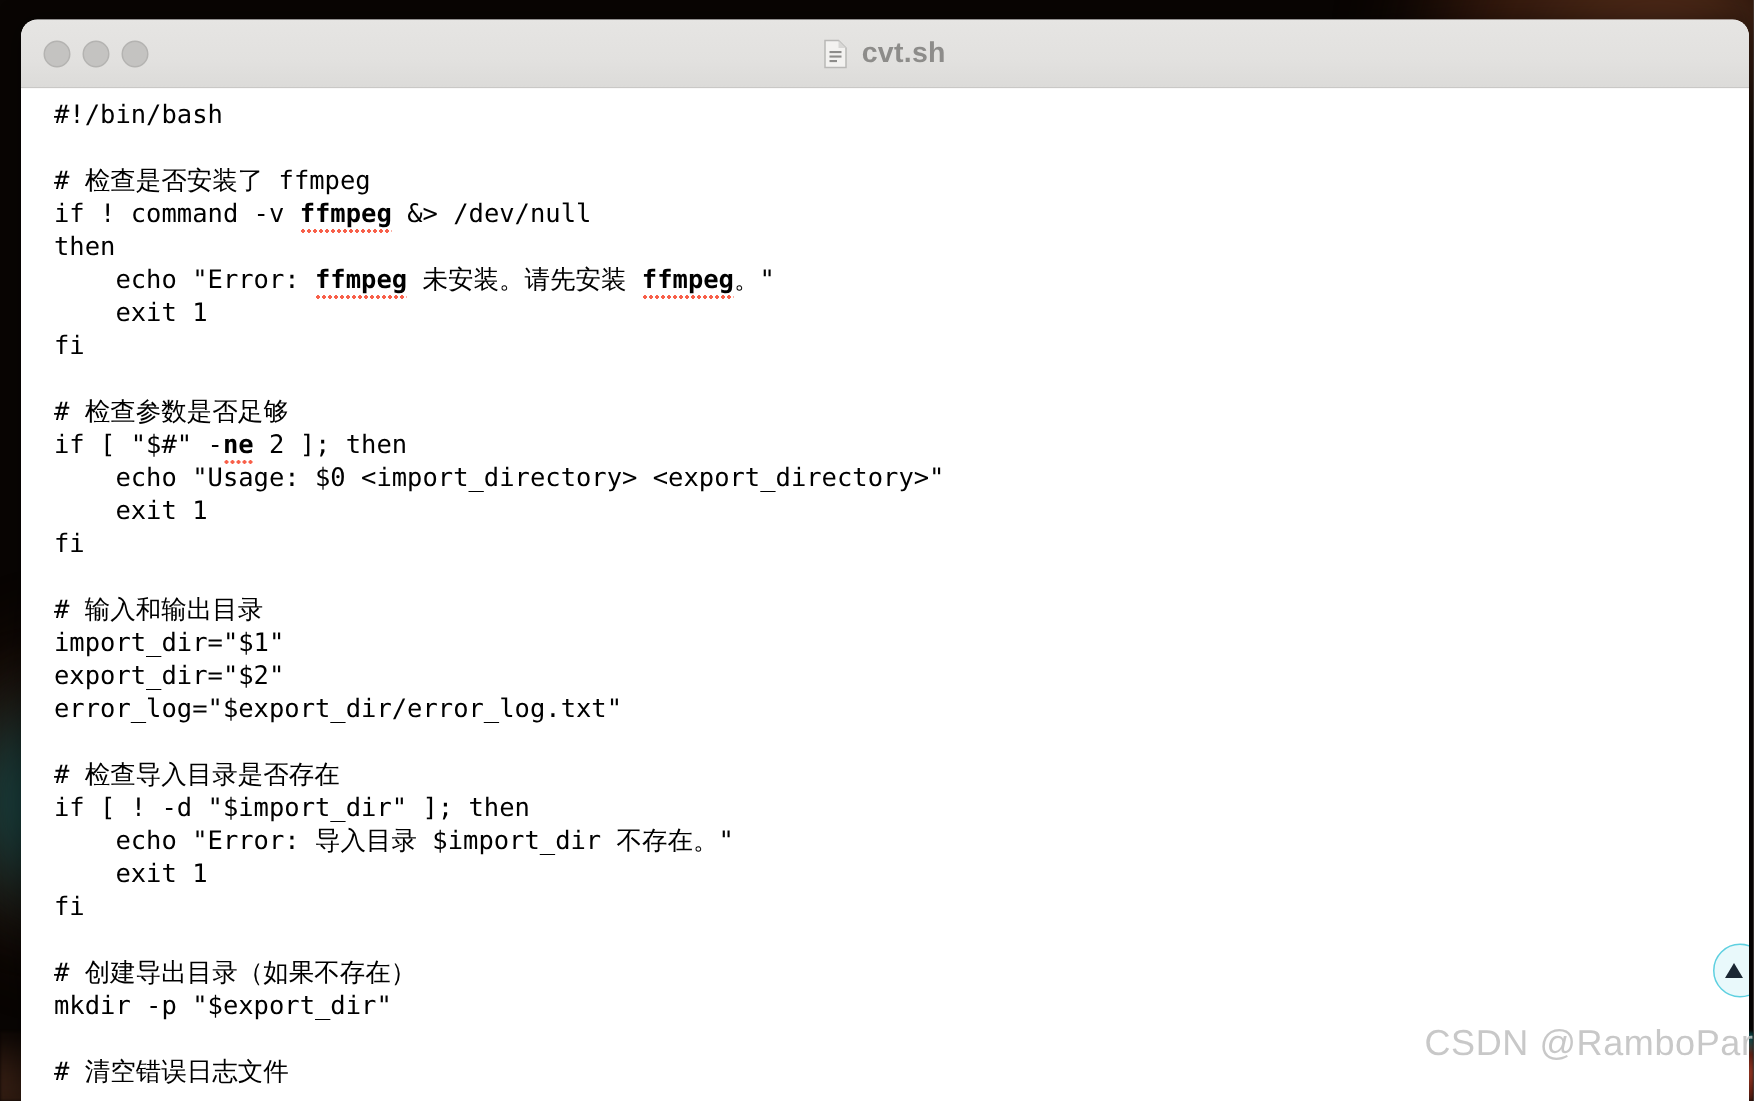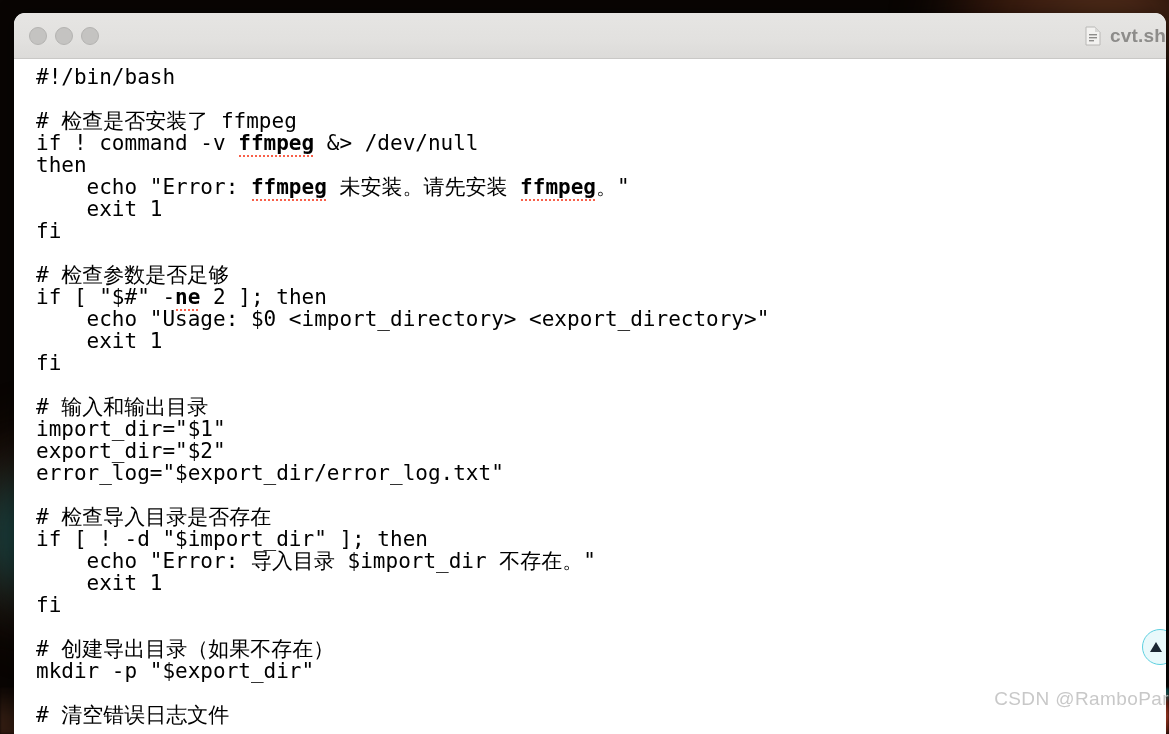--- a/index.html
+++ b/index.html
@@ -100,21 +100,21 @@
     background: #c4c3c1;
     border: 1px solid #b4b3b1;
     box-sizing: border-box;
   }
   #title-group {
     position: absolute;
     left: 0; right: 0; top: 0;
     height: 45px;
     display: flex;
     align-items: center;
-    justify-content: flex-end;
+    justify-content: center;
     gap: 9px;
     pointer-events: none;
   }
   #file-type-icon {
     width: 16px;
     height: 20px;
     position: relative;
     flex: none;
   }
   #file-type-icon svg { display: block; }
@@ -131,21 +131,21 @@
     position: relative;
     background: #ffffff;
     height: 676px;
     padding: 7px 0 0 22px;
     box-sizing: border-box;
     overflow: hidden;
   }
   #code-listing {
     margin: 0;
     font-family: "DejaVu Sans Mono", monospace;
-    font-size: 21px;
+    font-size: 17px;
     line-height: 22px;
     color: #000000;
     white-space: pre;
     letter-spacing: 0;
   }
   .code-line {
     height: 22px;
     white-space: pre;
   }
   .code-line.blank {
@@ -183,21 +183,21 @@
     border-bottom: 10px solid #1b2733;
     margin-right: 8px;
   }
 
   
   #watermark {
     position: absolute;
     right: 0px;
     bottom: 24px;
     font-family: "Liberation Sans", sans-serif;
-    font-size: 19px;
+    font-size: 24px;
     color: rgba(190,190,190,.85);
     letter-spacing: .4px;
     white-space: nowrap;
     pointer-events: none;
   }
 </style>
 </head>
 <body>
 
 <div id="desktop">

